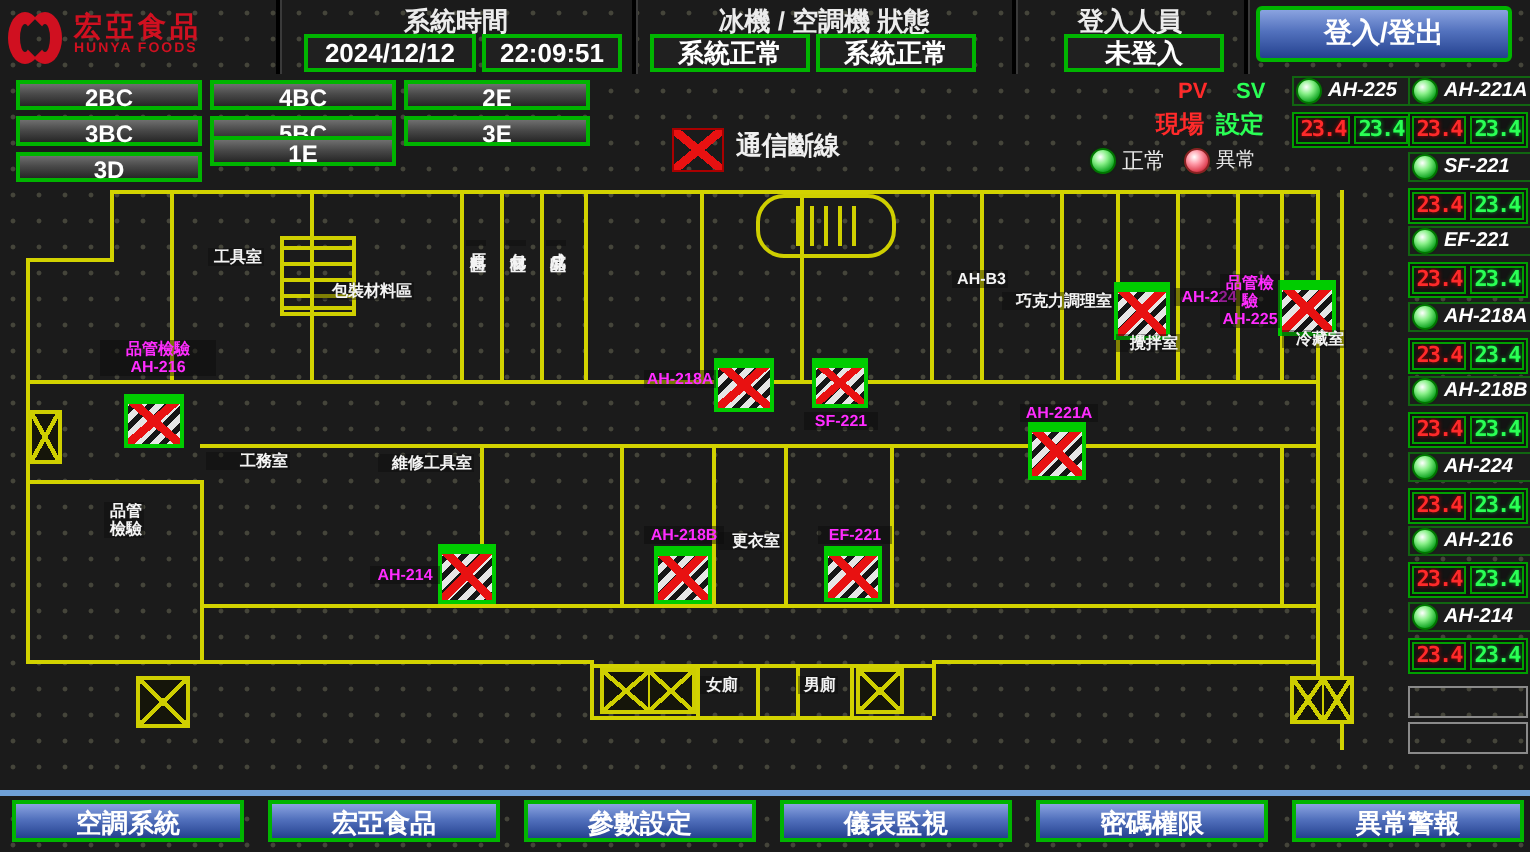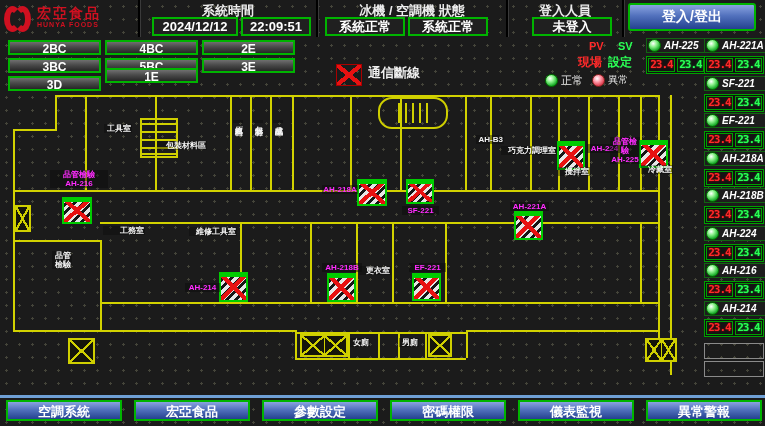--- a/index.html
+++ b/index.html
@@ -348,18 +348,18 @@
       </div>
     </div>
   <div class="emptybox" style="left:704px;top:343px;width:58px;height:14px;"></div>
   <div class="emptybox" style="left:704px;top:361px;width:58px;height:14px;"></div>
 
   <div class="abs" style="left:0;top:395px;width:765px;height:3px;background:#6fa0d6;"></div>
   <div class="abs" id="navBar" style="left:0;top:400px;width:765px;height:26px;display:flex;gap:12px;padding-left:6px;box-sizing:border-box;">
       <button class="btn-blue navbtn">空調系統</button>
       <button class="btn-blue navbtn">宏亞食品</button>
       <button class="btn-blue navbtn">參數設定</button>
+      <button class="btn-blue navbtn">儀表監視</button>
       <button class="btn-blue navbtn">密碼權限</button>
-      <button class="btn-blue navbtn">儀表監視</button>
       <button class="btn-blue navbtn">異常警報</button>
     </div>
 
 </div>
 
 </body></html>

